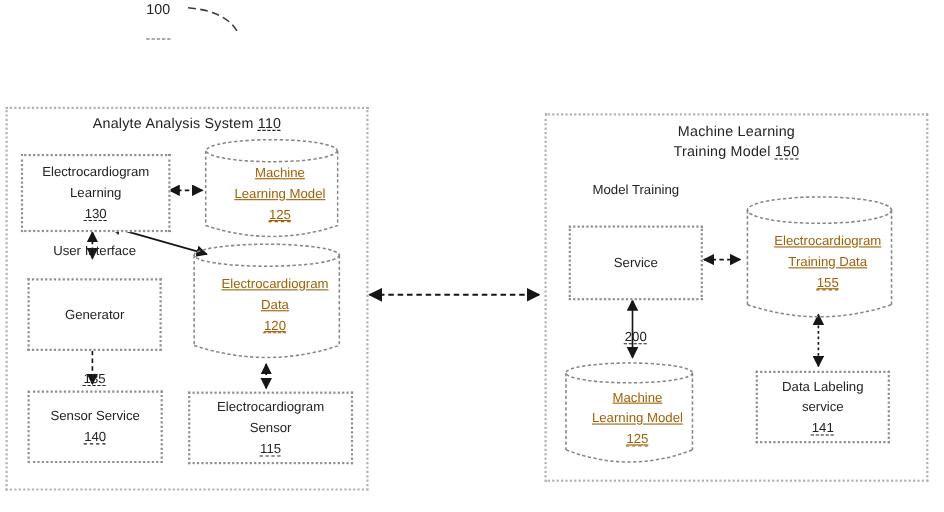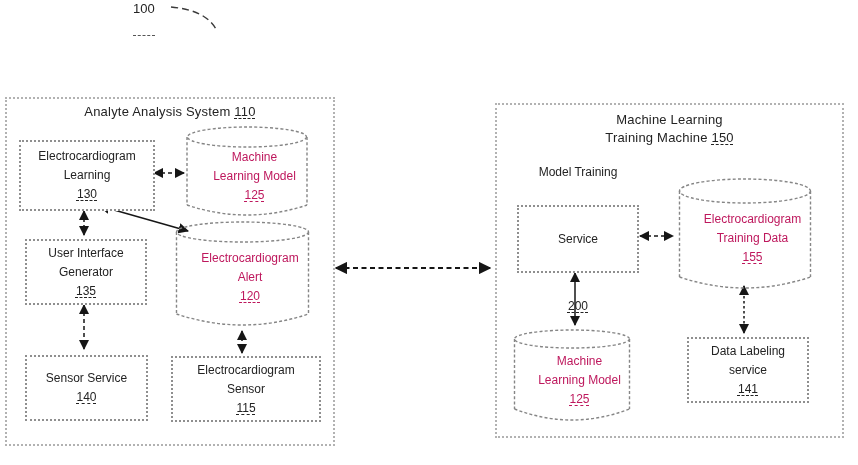--- a/index.html
+++ b/index.html
@@ -15,21 +15,21 @@
   }
   .box{
     position:absolute;border:2px dotted #8f8f8f;background:#fff;
     display:flex;flex-direction:column;align-items:center;justify-content:center;
     text-align:center;font-size:12px;line-height:19px;color:#232323;
   }
   .cyl{position:absolute;}
   .cyl svg{position:absolute;left:0;top:0;}
   .cyl-text{
     position:absolute;left:15px;right:0;text-align:center;
-    font-size:12px;line-height:19px;color:#be185d;
+    font-size:12px;line-height:19px;color:#a16207;text-decoration:underline;
   }
   .num{text-decoration:underline dashed;text-decoration-thickness:1px;text-underline-offset:2px;}
   .fig-ref{
     position:absolute;font-size:13px;color:#232323;
     border-bottom:1px dashed #555;padding-bottom:19px;
   }
 </style>
 </head>
 <body>
 
@@ -74,55 +74,55 @@
       <line x1="121" y1="11" x2="121" y2="79" stroke="#868686" stroke-width="1.4" stroke-dasharray="3 2.2"></line>
       <path d="M1,79 Q61,99 121,79" fill="none" stroke="#868686" stroke-width="1.4" stroke-dasharray="3 2.2"></path>
     </svg>
     <div class="cyl-text" style="top:22px;">
       <span>Machine</span><br>
       <span>Learning Model</span><br>
       <span class="num">125</span>
     </div>
   </div>
 
-  <div class="box" style="left:25px;top:239px;width:118px;height:62px;">
+  <div class="box" style="left:25px;top:253px;width:118px;height:62px;gap:39px;">
     <span>User Interface</span>
     <span>Generator</span>
     <span class="num">135</span>
   </div>
 
   <div class="cyl" style="left:175px;top:221px;width:135px;height:105px;">
     <svg width="135" height="105" viewBox="0 0 135 105">
       <ellipse cx="67.5" cy="11" rx="66" ry="10" fill="none" stroke="#868686" stroke-width="1.4" stroke-dasharray="3 2.2"></ellipse>
       <line x1="1.5" y1="11" x2="1.5" y2="93" stroke="#868686" stroke-width="1.4" stroke-dasharray="3 2.2"></line>
       <line x1="133.5" y1="11" x2="133.5" y2="93" stroke="#868686" stroke-width="1.4" stroke-dasharray="3 2.2"></line>
       <path d="M1.5,93 Q67.5,115 133.5,93" fill="none" stroke="#868686" stroke-width="1.4" stroke-dasharray="3 2.2"></path>
     </svg>
     <div class="cyl-text" style="top:28px;">
       <span>Electrocardiogram</span><br>
-      <span>Alert</span><br>
+      <span>Data</span><br>
       <span class="num">120</span>
     </div>
   </div>
 
   <div class="box" style="left:25px;top:355px;width:119px;height:62px;">
     <span>Sensor Service</span>
     <span class="num">140</span>
   </div>
 
   <div class="box" style="left:171px;top:356px;width:146px;height:62px;">
     <span>Electrocardiogram</span>
     <span>Sensor</span>
     <span class="num">115</span>
   </div>
 
   <div class="sys" style="left:495px;top:103px;width:345px;height:331px;">
     <div class="sys-title" style="top:6px;">
       <span>Machine Learning</span><br>
-      <span>Training Machine</span>&nbsp;<span class="num">150</span>
+      <span>Training Model</span>&nbsp;<span class="num">150</span>
     </div>
   </div>
 
   <div class="box" style="left:517px;top:205px;width:118px;height:64px;gap:48px;">
     <span>Model Training</span>
     <span>Service</span>
     <span class="num">200</span>
   </div>
 
   <div class="cyl" style="left:678px;top:178px;width:134px;height:113px;">

